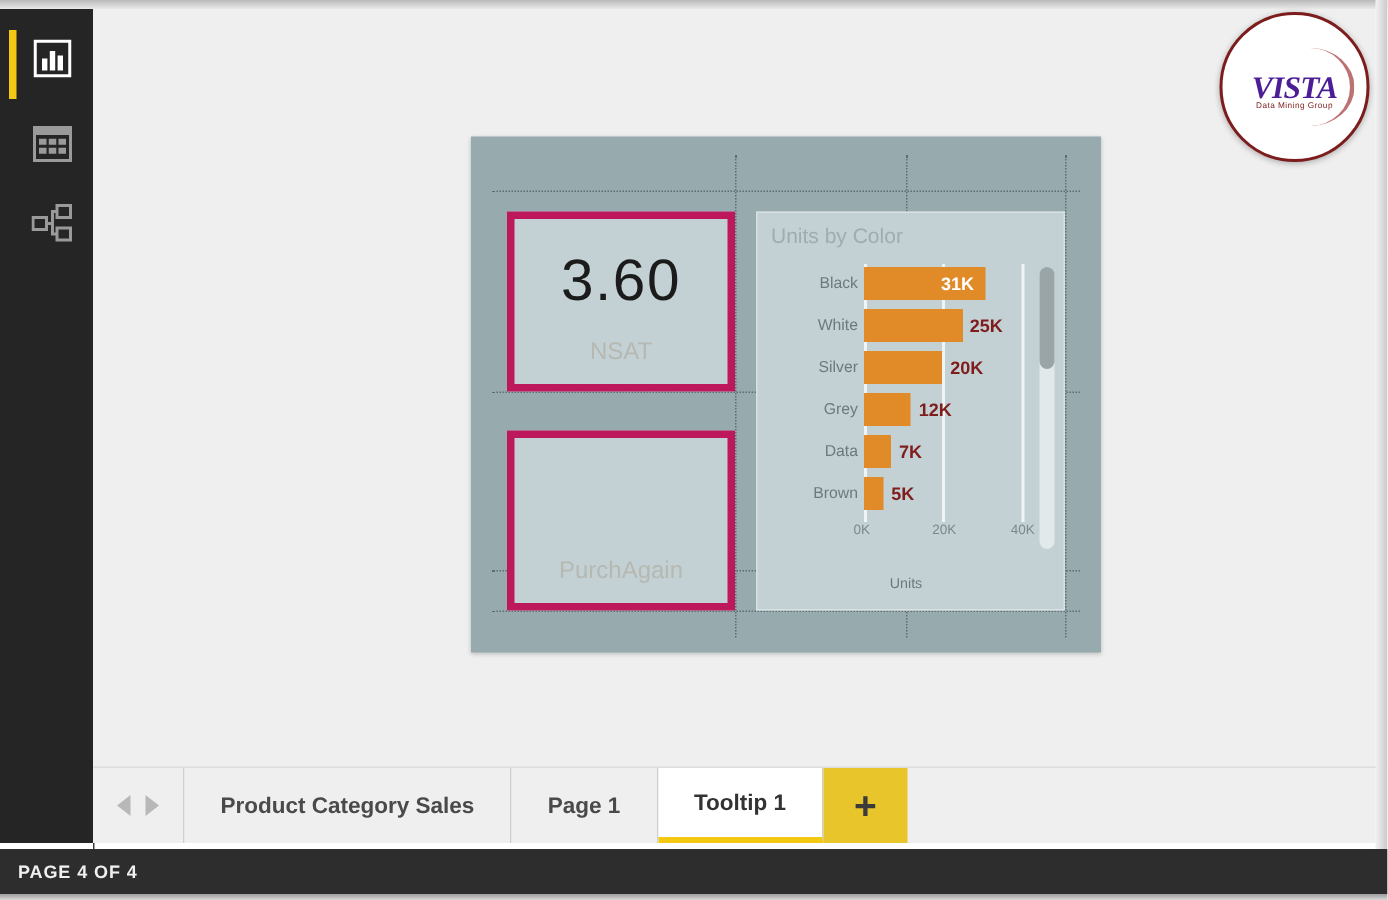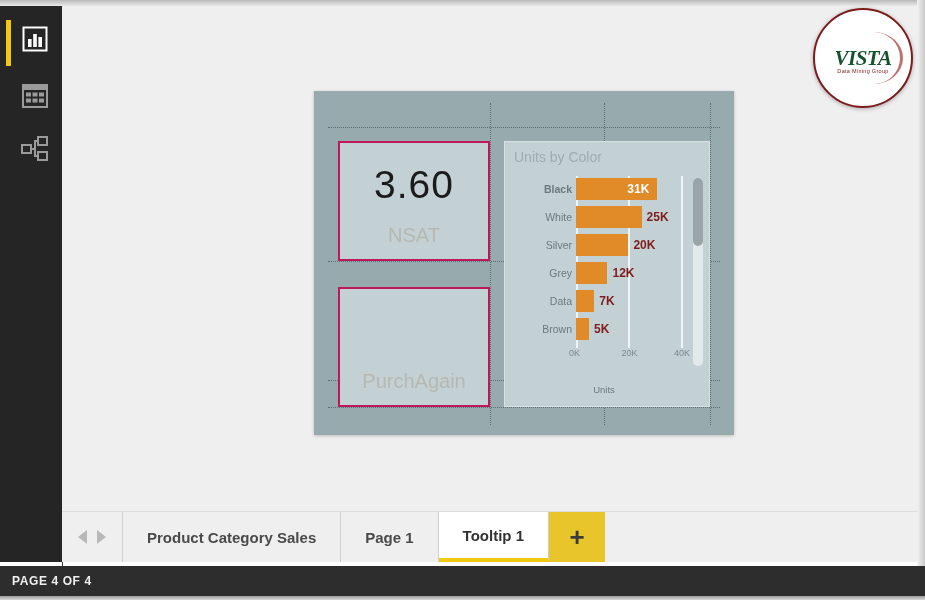--- a/index.html
+++ b/index.html
@@ -73,35 +73,35 @@
   }
   .guide-v {
     position: absolute; top: 12px; height: 322px; width: 0;
     border-left: 1px dotted #5d6e72;
   }
 
   
   .card {
     position: absolute;
     background: #c3d1d4;
-    border: 2px solid #be185d;
+    border: 5px solid #be185d;
     box-sizing: border-box;
   }
   .card.nsat   { left: 24px; top: 50px;  width: 152px; height: 120px; }
   .card.purch  { left: 24px; top: 196px; width: 152px; height: 120px; }
   .card-value {
     position: absolute; left: 0; right: 0; top: 20px;
     text-align: center;
     font-size: 39px; color: #1b1b1b; letter-spacing: 1px;
     font-family: "Liberation Sans", sans-serif;
   }
   .card-label {
     position: absolute; left: 0; right: 0; bottom: 12px;
     text-align: center;
-    font-size: 20px; color: #b6b8b2;
+    font-size: 16px; color: #b6b8b2;
   }
 
   
   .chart-visual {
     position: absolute; left: 190px; top: 50px;
     width: 206px; height: 266px;
     background: #c3d1d4;
     border: 1px solid #d7e0e2;
     box-sizing: border-box;
   }
@@ -212,21 +212,21 @@
     background: #ffffff;
     border: 2px solid #7d1c1c;
     box-shadow: 0 1px 4px rgba(0,0,0,0.3);
     overflow: hidden;
   }
   .logo-main {
     position: absolute; left: 0; right: 0; top: 36px;
     text-align: center;
     font-family: "Liberation Serif", serif;
     font-size: 21px; font-weight: bold; font-style: italic;
-    color: #14532d; letter-spacing: -0.5px;
+    color: #4c1d95; letter-spacing: -0.5px;
   }
   .logo-sub {
     position: absolute; left: 0; right: 0; top: 58px;
     text-align: center;
     font-size: 5.5px; color: #7d1c1c; letter-spacing: 0.3px;
   }
   .logo-swoosh {
     position: absolute; right: 8px; top: 22px;
     width: 46px; height: 52px;
     border-right: 3px solid #9a2626;
@@ -309,21 +309,21 @@
           <div class="card-label">PurchAgain</div>
         </div>
 
         <div class="chart-visual">
           <div class="chart-title">Units by Color</div>
 
           <div class="plot" id="plot">
               <div class="gridline" style="left: 62px;"></div>
               <div class="gridline" style="left: 114.444px;"></div>
               <div class="gridline" style="left: 166.889px;"></div>
-              <div class="cat-label" style="top: 7px; left: 0px; width: 58px; font-weight: bold;">Black</div>
+              <div class="cat-label" style="top: 7px; left: 0px; width: 58px;">Black</div>
               <div class="bar" style="left: 62px; top: 2px; width: 81.2889px; background: rgb(224, 138, 40);"></div>
               <div class="bar-value inside" style="top: 2px; left: 113.289px;">31K</div>
               <div class="cat-label" style="top: 35px; left: 0px; width: 58px;">White</div>
               <div class="bar" style="left: 62px; top: 30px; width: 65.5556px; background: rgb(224, 138, 40);"></div>
               <div class="bar-value" style="top: 30px; left: 132.556px;">25K</div>
               <div class="cat-label" style="top: 63px; left: 0px; width: 58px;">Silver</div>
               <div class="bar" style="left: 62px; top: 58px; width: 52.4444px; background: rgb(224, 138, 40);"></div>
               <div class="bar-value" style="top: 58px; left: 119.444px;">20K</div>
               <div class="cat-label" style="top: 91px; left: 0px; width: 58px;">Grey</div>
               <div class="bar" style="left: 62px; top: 86px; width: 31.4667px; background: rgb(224, 138, 40);"></div>

